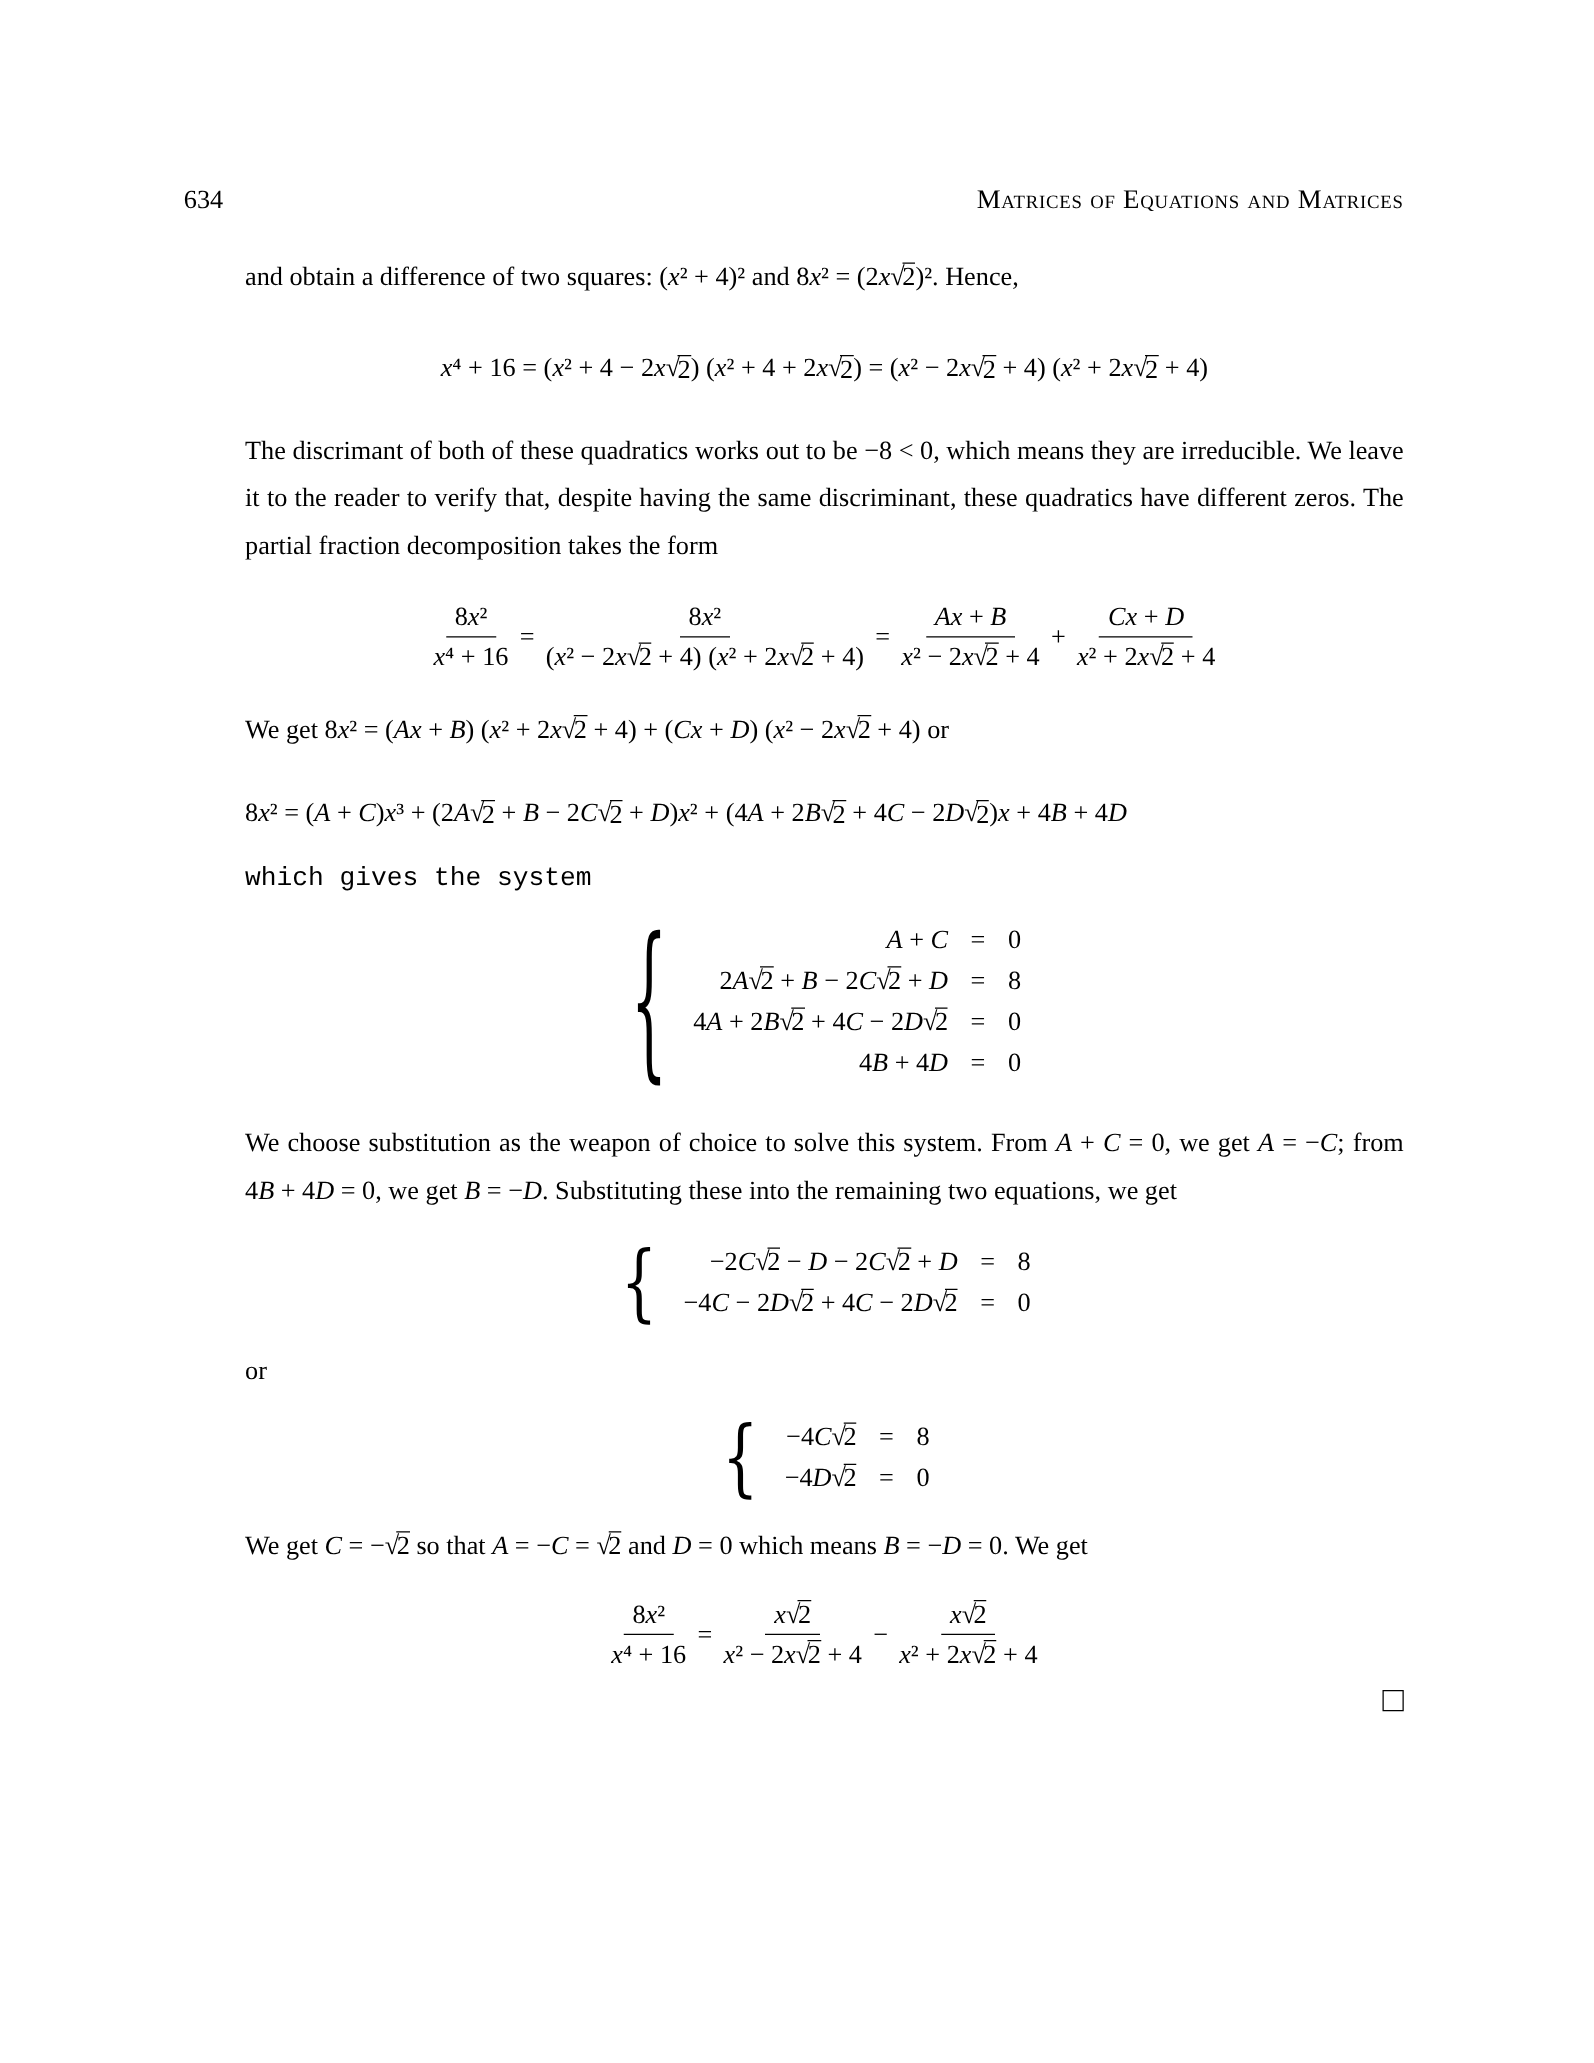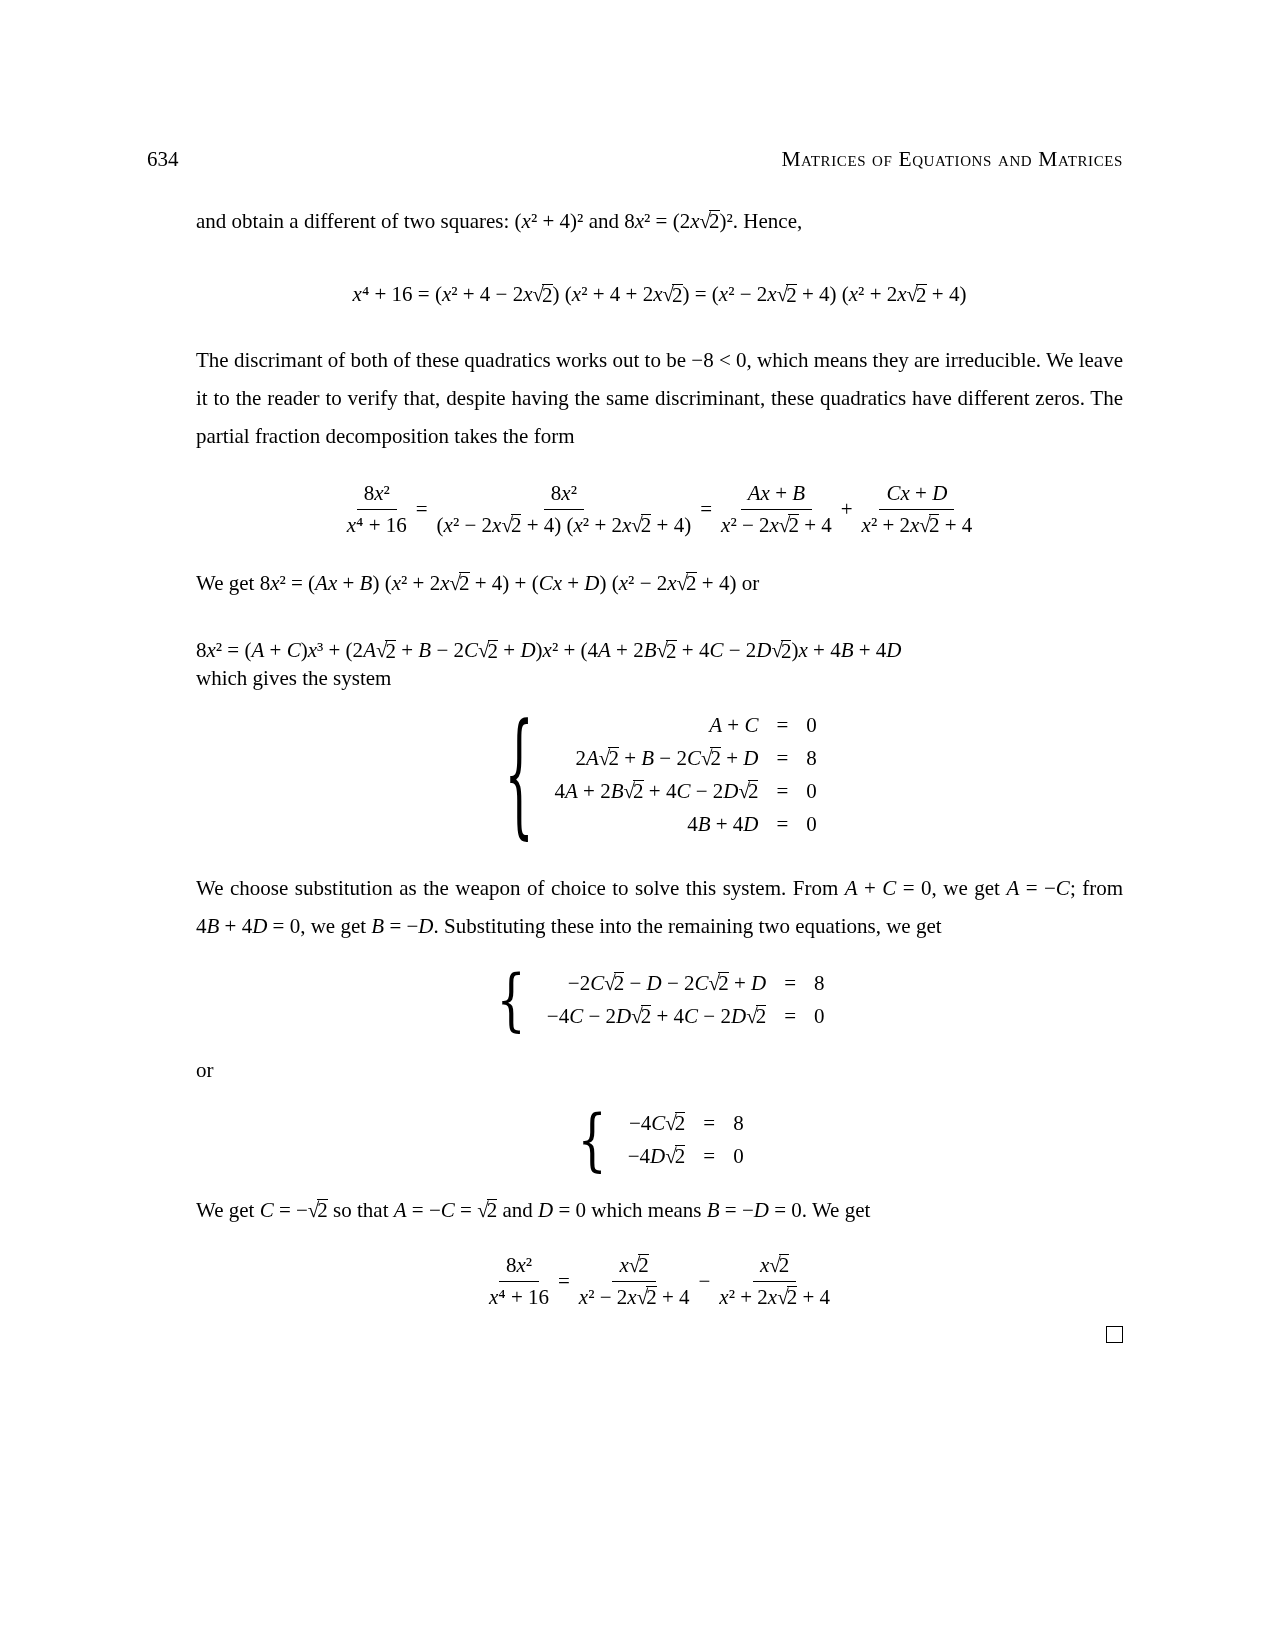--- a/index.html
+++ b/index.html
@@ -28,37 +28,37 @@
   .b2{font-size:54px;transform:scaleY(1.25) scaleX(0.85);}
   .sys{display:grid;grid-template-columns:auto auto auto;column-gap:18px;align-items:baseline;}
   .sys .lhs{text-align:right;line-height:33px;}
   .sys .eq{text-align:center;line-height:33px;}
   .sys .rhs{text-align:left;line-height:33px;}
   .sq{letter-spacing:-1px;}
   .vinc{display:inline-block;border-top:1.6px solid currentColor;line-height:0.95;margin-left:-1px;padding-top:1px;}
   .qedrow{display:flex;justify-content:flex-end;margin-top:16px;}
   .qed{width:15px;height:15px;border:1.7px solid #000;display:inline-block;background:#fff;}
   .mt22{margin-top:22px;}
-  .mt26{}
+  .mt26{margin-top:26px;font-family:Liberation Mono, monospace;}
   .mt28{margin-top:28px;}
   .mt30{margin-top:30px;}
 </style>
 </head>
 <body>
 
 <div class="page">
 
   <header class="pagehead">
     <span class="pnum">634</span>
     <span class="ptitle">Matrices of Equations and Matrices</span>
   </header>
 
   <main class="content">
 
-    <p class="para p-after-disp" style="margin-top:34px"><span>and obtain a different of two squares: </span><span class="m">(<i>x</i>² + 4)²</span><span> and </span><span class="m">8<i>x</i>² = (2<i>x</i><span class="sq">√</span><span class="vinc">2</span>)²</span><span>. Hence,</span></p>
+    <p class="para p-after-disp" style="margin-top:34px"><span>and obtain a difference of two squares: </span><span class="m">(<i>x</i>² + 4)²</span><span> and </span><span class="m">8<i>x</i>² = (2<i>x</i><span class="sq">√</span><span class="vinc">2</span>)²</span><span>. Hence,</span></p>
 
     <div class="disp math d1"><i>x</i>⁴ + 16 = (<i>x</i>² + 4 − 2<i>x</i><span class="sq">√</span><span class="vinc">2</span>) (<i>x</i>² + 4 + 2<i>x</i><span class="sq">√</span><span class="vinc">2</span>) = (<i>x</i>² − 2<i>x</i><span class="sq">√</span><span class="vinc">2</span> + 4) (<i>x</i>² + 2<i>x</i><span class="sq">√</span><span class="vinc">2</span> + 4)</div>
 
     <p class="para just p-after-disp"><span>The discrimant of both of these quadratics works out to be </span><span class="m">−8 &lt; 0</span><span>, which means they are irreducible.  We leave it to the reader to verify that, despite having the same discriminant, these quadratics have different zeros.  The partial fraction decomposition takes the form</span></p>
 
     <div class="disp fracline">
       <span class="frac">
         <span class="num math">8<i>x</i>²</span>
         <span class="den math"><i>x</i>⁴ + 16</span>
       </span>

